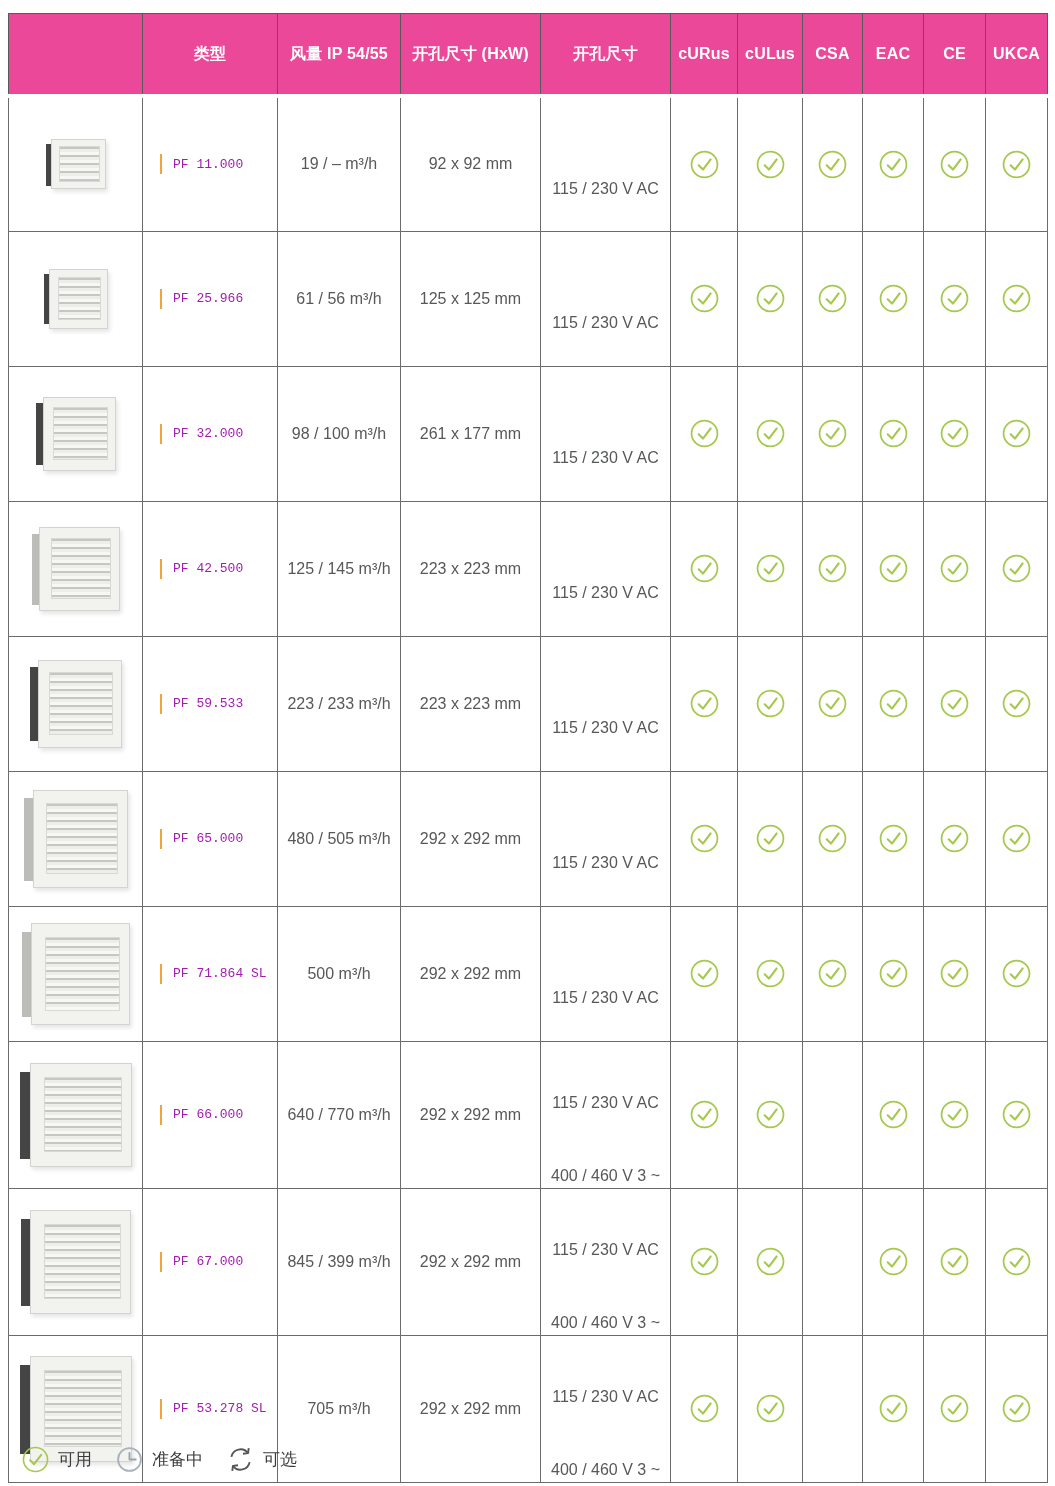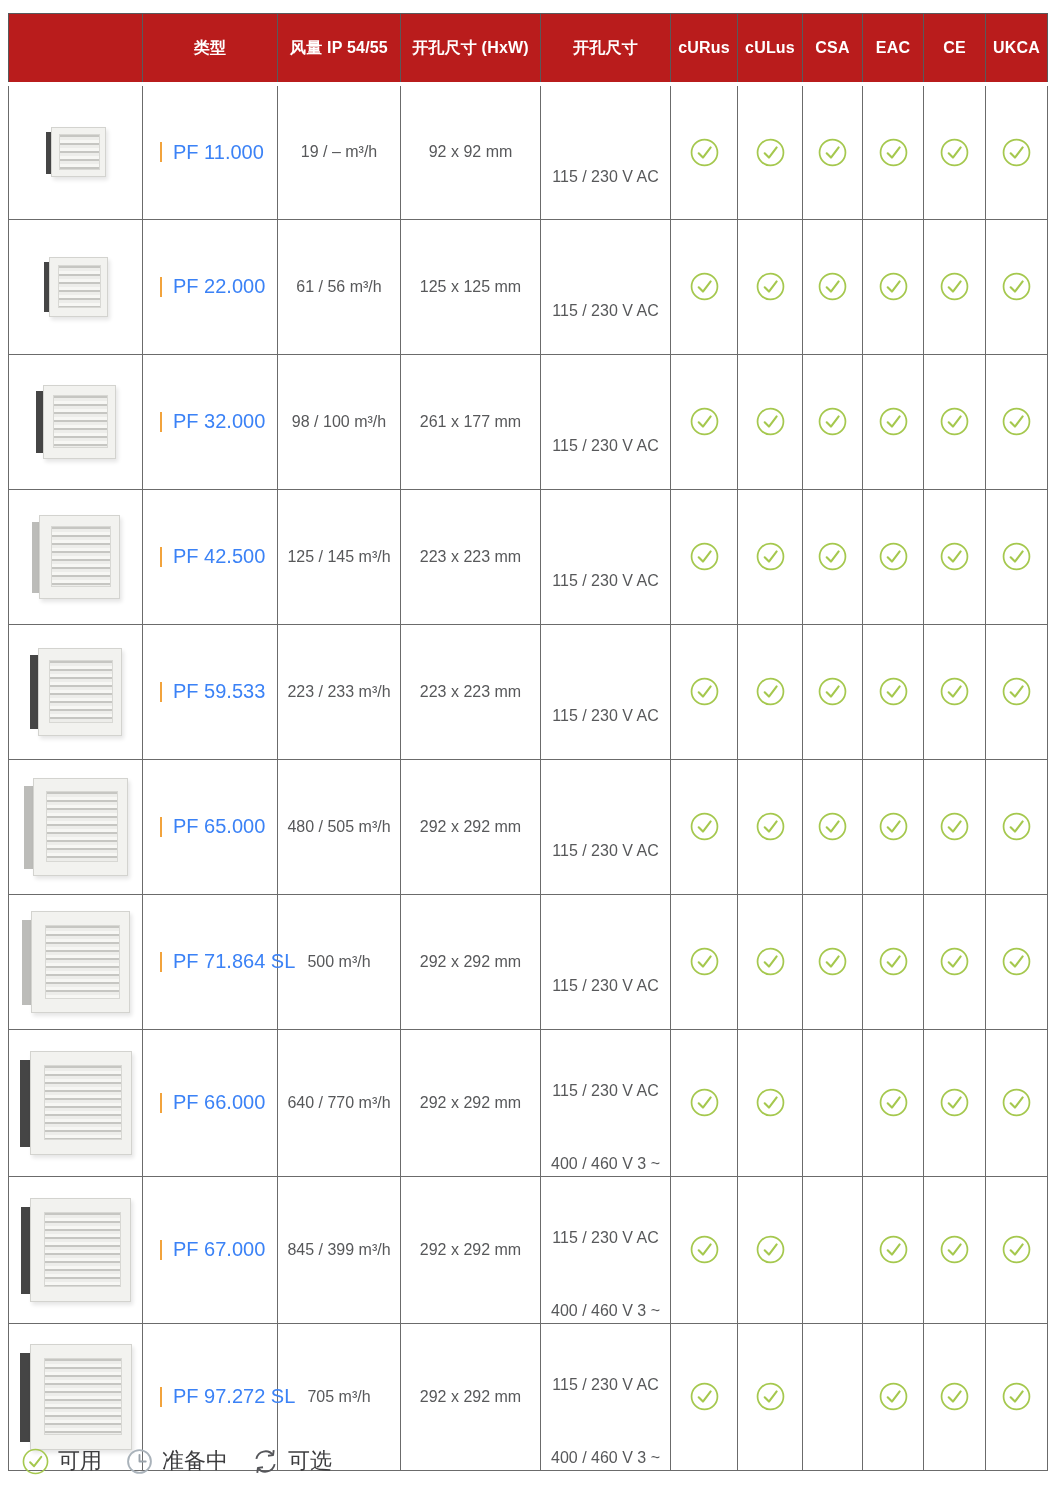--- a/index.html
+++ b/index.html
@@ -4,34 +4,34 @@
 <style>
   html,body{margin:0;padding:0;background:#ffffff;}
   body{width:1055px;height:1486px;position:relative;font-family:"Liberation Sans",sans-serif;}
   .page{position:relative;width:1055px;height:1486px;}
 
   table.product-table{
     position:absolute;left:8px;top:13px;
     border-collapse:collapse;table-layout:fixed;width:1039px;
   }
   .product-table th{
-    background:#b91c1c;color:#ffffff;font-size:16px;font-weight:700;
+    background:#ec4899;color:#ffffff;font-size:16px;font-weight:700;
     height:50px;text-align:center;vertical-align:middle;
     border:1px solid #58595b;border-bottom:4px solid #ffffff;
-    padding:9px 4px;letter-spacing:.2px;
+    padding:15px 4px;letter-spacing:.2px;
   }
   .product-table td{
     border:1px solid #6b6b6b;height:135px;vertical-align:middle;
     text-align:center;font-size:16px;color:#57585a;background:#ffffff;
     padding:0 6px;box-sizing:border-box;
   }
   td.type-cell{text-align:left;padding-left:17px;}
   .type-wrap{display:flex;align-items:center;}
   .accent-bar{display:inline-block;width:2px;height:20px;background:#f2a33c;margin-right:11px;flex:0 0 2px;}
-  a.type-link{color:#3b82f6;text-decoration:none;font-size:20px;cursor:pointer;white-space:nowrap;}
+  a.type-link{color:#a21caf;text-decoration:none;font-size:13px;cursor:pointer;white-space:nowrap;font-family:Liberation Mono, monospace;}
   .voltage-line{line-height:25px;margin-top:48px;}
 
   td.cert-cell svg{display:block;margin:0 auto;}
 
   
   .fan{position:relative;display:inline-block;vertical-align:middle;}
   .fan .back{position:absolute;left:0;top:9%;width:13%;height:84%;background:#bcbcb9;}
   .fan .frame{position:absolute;left:9%;top:0;right:0;bottom:0;background:#f2f2ef;
     border:1px solid #d3d3cf;box-shadow:2px 3px 4px rgba(0,0,0,0.10);}
   .fan .louvers{position:absolute;left:13%;top:13%;right:9%;bottom:13%;
@@ -49,21 +49,21 @@
   tbody tr:nth-child(10) .fan{width:112px;height:106px;}
   tbody tr:nth-child(1) .fan .back,
   tbody tr:nth-child(2) .fan .back,
   tbody tr:nth-child(3) .fan .back,
   tbody tr:nth-child(5) .fan .back,
   tbody tr:nth-child(8) .fan .back,
   tbody tr:nth-child(9) .fan .back,
   tbody tr:nth-child(10) .fan .back{background:#454545;}
 
   .legend{position:absolute;left:22px;top:1446px;display:flex;align-items:center;gap:24px;}
-  .legend-item{display:flex;align-items:center;gap:9px;font-size:22px;color:#3c3c3e;}
+  .legend-item{display:flex;align-items:center;gap:9px;font-size:17px;color:#3c3c3e;}
   .legend-item .lg-icon{display:inline-flex;align-items:center;}
 </style>
 </head>
 <body>
 
 <div class="page">
   <table class="product-table">
     <colgroup>
       <col style="width:134px">
         <col style="width:135px">
@@ -133,21 +133,21 @@
                 <path d="M9 15.8 L13.4 20.2 L21.4 9.8" fill="none" stroke="#a5c84e" stroke-width="2.2" stroke-linecap="round" stroke-linejoin="round"></path>
               </svg></span></td>
         </tr>
         <tr>
           <td><div class="fan"><div class="back"></div><div class="frame">
                 <div class="louvers"></div>
               </div></div></td>
           <td class="type-cell">
             <span class="type-wrap">
               <span class="accent-bar"></span>
-              <a class="type-link">PF 22.000</a>
+              <a class="type-link">PF 25.966</a>
             </span>
           </td>
           <td>61 / 56 m³/h</td>
           <td>125 x 125 mm</td>
           <td>
             <div class="voltage-line">115 / 230 V AC</div>
           </td>
           <td class="cert-cell"><span><svg width="29" height="29" viewBox="0 0 30 30">
                 <circle cx="15" cy="15" r="13.4" fill="none" stroke="#a5c84e" stroke-width="1.8"></circle>
                 <path d="M9 15.8 L13.4 20.2 L21.4 9.8" fill="none" stroke="#a5c84e" stroke-width="2.2" stroke-linecap="round" stroke-linejoin="round"></path>
@@ -449,21 +449,21 @@
                 <path d="M9 15.8 L13.4 20.2 L21.4 9.8" fill="none" stroke="#a5c84e" stroke-width="2.2" stroke-linecap="round" stroke-linejoin="round"></path>
               </svg></span></td>
         </tr>
         <tr>
           <td><div class="fan"><div class="back"></div><div class="frame">
                 <div class="louvers"></div>
               </div></div></td>
           <td class="type-cell">
             <span class="type-wrap">
               <span class="accent-bar"></span>
-              <a class="type-link">PF 97.272 SL</a>
+              <a class="type-link">PF 53.278 SL</a>
             </span>
           </td>
           <td>705 m³/h</td>
           <td>292 x 292 mm</td>
           <td>
             <div class="voltage-line">115 / 230 V AC</div>
             <div class="voltage-line">400 / 460 V 3 ~</div>
           </td>
           <td class="cert-cell"><span><svg width="29" height="29" viewBox="0 0 30 30">
                 <circle cx="15" cy="15" r="13.4" fill="none" stroke="#a5c84e" stroke-width="1.8"></circle>

